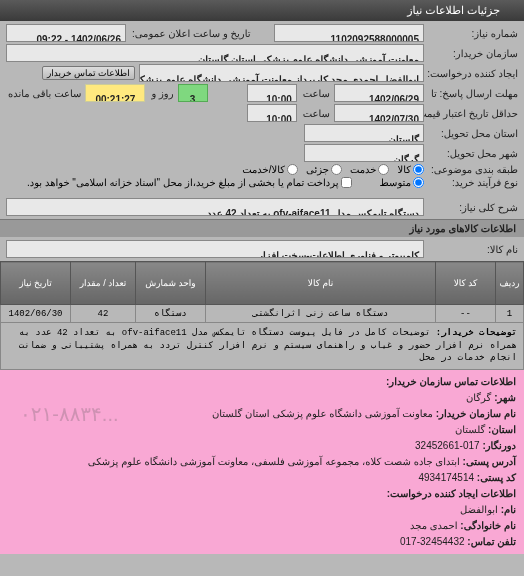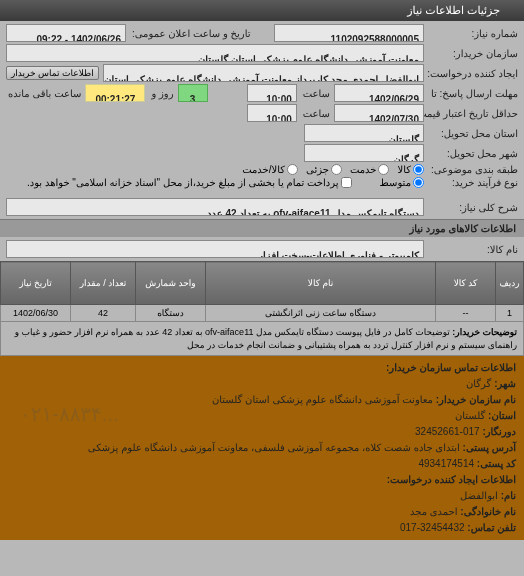--- a/index.html
+++ b/index.html
@@ -65,20 +65,21 @@
   background: #ffe97f;
   border: 1px solid #cc9;
 }
 .btn-small {
   background: linear-gradient(#ddd,#bbb);
   border: 1px solid #777;
   padding: 1px 4px;
   font-size: 9px;
   cursor: pointer;
   border-radius: 2px;
+  margin-left: 36px;
 }
 .radio-group {
   display: flex;
   gap: 8px;
   align-items: center;
 }
 .radio-item {
   display: flex;
   align-items: center;
   gap: 2px;
@@ -100,28 +101,29 @@
   border: 1px solid #555;
   font-weight: normal;
   font-size: 9px;
 }
 td {
   background: #b8b8b8;
   padding: 3px 2px;
   border: 1px solid #888;
   text-align: center;
   font-size: 9px;
+  font-family: Liberation Mono, monospace;
 }
 .desc-row td {
   text-align: right;
   padding: 4px 6px;
   line-height: 1.4;
 }
 .contact-block {
-  background: #a16207;
+  background: #f9a8d4;
   padding: 4px 8px;
   font-size: 10px;
   line-height: 1.6;
   color: #222;
 }
 .contact-block b { font-weight: bold; }
 .wm {
   position: absolute;
   bottom: 150px;
   left: 20px;

